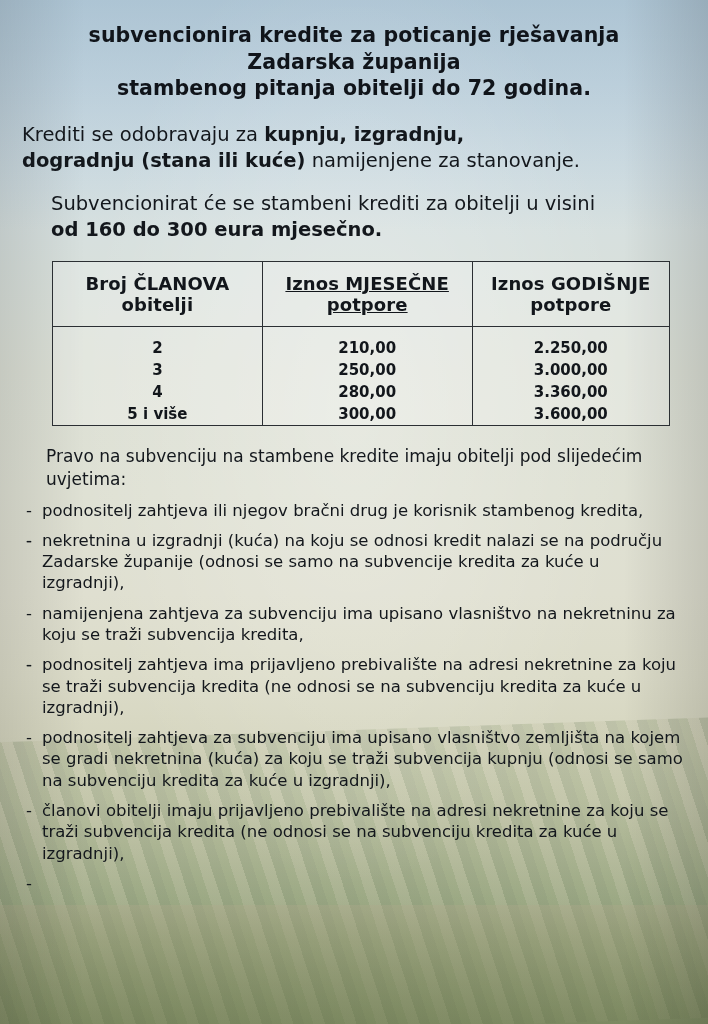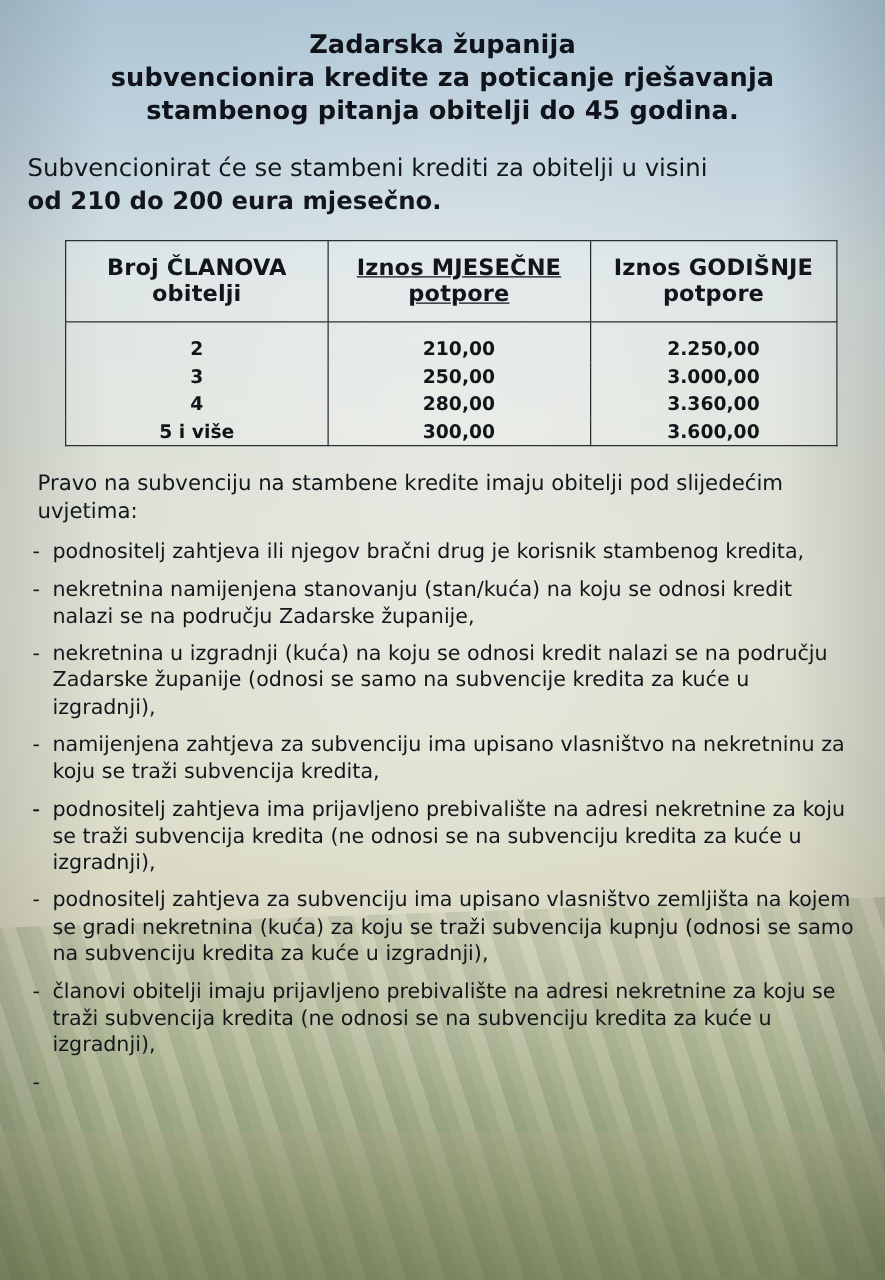--- a/index.html
+++ b/index.html
@@ -96,21 +96,21 @@
   .title .line { display: block; }
 
   
   .intro {
     margin: 20px 4px 0 6px;
     font-size: 19.5px;
     line-height: 1.34;
     color: #13171c;
   }
   .intro b { font-weight: bold; }
-  .intro .p2 { margin-top: 17px; }
+  .intro .p2 { margin-top: 17px; margin-left: 29px; }
 
   
   .table-wrap {
     margin: 18px 22px 0 36px;
   }
   table.support {
     width: 100%;
     border-collapse: collapse;
     background: rgba(255,255,255,0.22);
   }
@@ -136,21 +136,21 @@
   table.support tbody tr:first-child td { padding-top: 12px; }
   table.support tbody tr:last-child td { }
   table.support tbody tr td { border-left: 1px solid #2b2f33; border-right: 1px solid #2b2f33; }
   table.support tbody tr:last-child td { border-bottom: 1px solid #2b2f33; }
   .col-members { width: 34%; }
   .col-monthly { width: 34%; text-decoration: underline; }
   .col-yearly  { width: 32%; }
 
   
   .cond-lead {
-    margin: 19px 10px 0 14px;
+    margin: 19px 10px 0 30px;
     font-size: 17px;
     line-height: 1.3;
     color: #13171c;
   }
   .cond-list {
     margin: 10px 8px 0 10px;
     padding: 0;
     list-style: none;
   }
   .cond-list li {
@@ -172,29 +172,33 @@
 
 <div class="poster">
   <div class="bg-sky"></div>
   <div class="bg-fields"></div>
   <div class="bg-road"></div>
   <div class="bg-vign"></div>
 
   <div class="content">
 
     <div class="title">
+      <span class="line">subvencionira kredite za poticanje rješavanja</span>
       <span class="line">Zadarska županija</span>
-      <span class="line">subvencionira kredite za poticanje rješavanja</span>
-      <span class="line">stambenog pitanja obitelji do 45 godina.</span>
+      <span class="line">stambenog pitanja obitelji do 72 godina.</span>
     </div>
 
     <div class="intro">
+      <div class="p1">
+        <span>Krediti se odobravaju za </span><b>kupnju, izgradnju,</b><br>
+        <b>dogradnju (stana ili kuće)</b><span> namijenjene za stanovanje.</span>
+      </div>
       <div class="p2">
         <span>Subvencionirat će se stambeni krediti za obitelji u visini</span><br>
-        <b>od 210 do 200 eura mjesečno.</b>
+        <b>od 160 do 300 eura mjesečno.</b>
       </div>
     </div>
 
     <div class="table-wrap">
       <table class="support">
         <thead>
           <tr>
             <th class="col-members">Broj ČLANOVA obitelji</th>
             <th class="col-monthly">Iznos MJESEČNE potpore</th>
             <th class="col-yearly">Iznos GODIŠNJE potpore</th>
@@ -222,21 +226,21 @@
             <td>3.600,00</td>
           </tr>
         </tbody>
       </table>
     </div>
 
     <div class="cond-lead">Pravo na subvenciju na stambene kredite imaju obitelji pod slijedećim uvjetima:</div>
 
     <ul class="cond-list">
       <li><span class="dash">-</span><span>podnositelj zahtjeva ili njegov bračni drug je korisnik stambenog kredita,</span></li>
-      <li><span class="dash">-</span><span>nekretnina namijenjena stanovanju (stan/kuća) na koju se odnosi kredit nalazi se na području Zadarske županije,</span></li>
+      <li><span class="dash">-</span></li>
       <li><span class="dash">-</span><span>nekretnina u izgradnji (kuća) na koju se odnosi kredit nalazi se na području Zadarske županije (odnosi se samo na subvencije kredita za kuće u izgradnji),</span></li>
       <li><span class="dash">-</span><span>namijenjena zahtjeva za subvenciju ima upisano vlasništvo na nekretninu za koju se traži subvencija kredita,</span></li>
       <li><span class="dash">-</span></li>
       <li><span class="dash">-</span><span>podnositelj zahtjeva ima prijavljeno prebivalište na adresi nekretnine za koju se traži subvencija kredita (ne odnosi se na subvenciju kredita za kuće u izgradnji),</span></li>
       <li><span class="dash">-</span><span>podnositelj zahtjeva za subvenciju ima upisano vlasništvo zemljišta na kojem se gradi nekretnina (kuća) za koju se traži subvencija kupnju (odnosi se samo na subvenciju kredita za kuće u izgradnji),</span></li>
       <li><span class="dash">-</span><span>članovi obitelji imaju prijavljeno prebivalište na adresi nekretnine za koju se traži subvencija kredita (ne odnosi se na subvenciju kredita za kuće u izgradnji),</span></li>
       <li><span class="dash">-</span></li>
 
     </ul>
 

